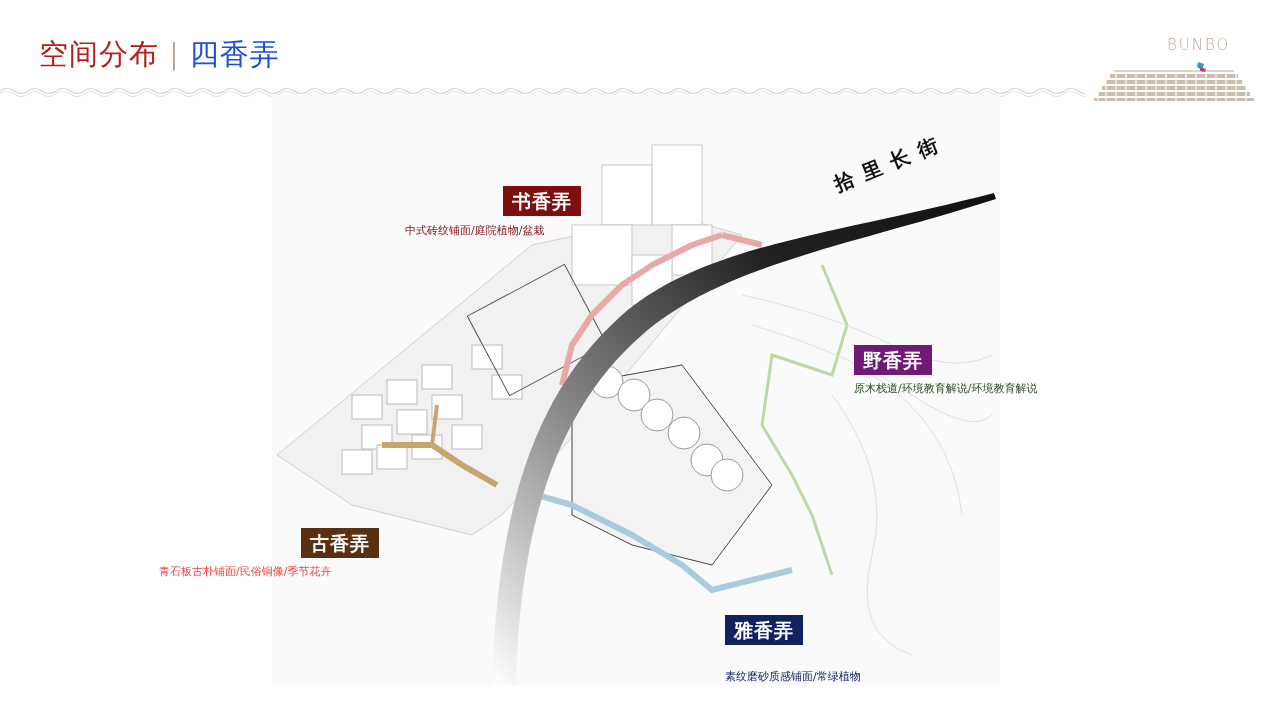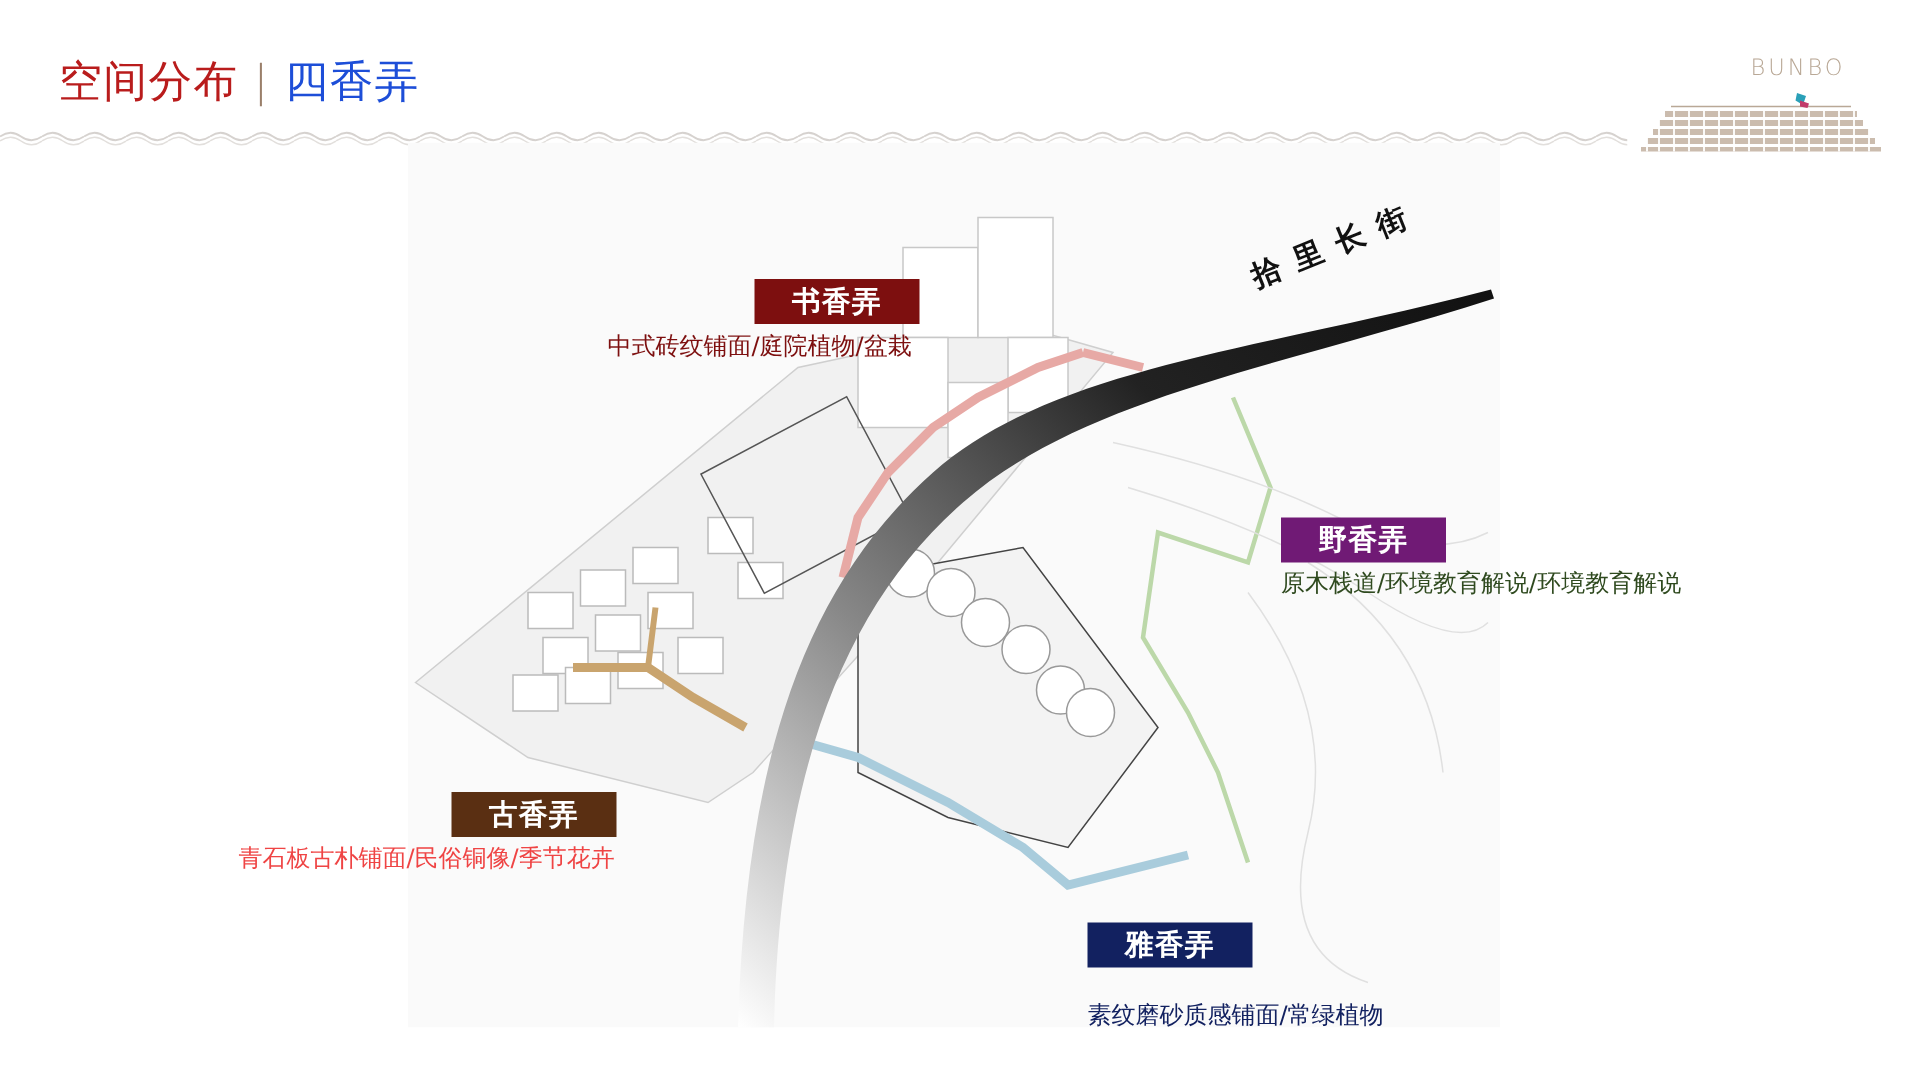--- a/index.html
+++ b/index.html
@@ -5,22 +5,22 @@
   html,body{margin:0;padding:0;}
   body{width:1280px;height:720px;position:relative;background:#ffffff;overflow:hidden;font-family:"DejaVu Sans",sans-serif;}
   .title{position:absolute;left:39px;top:34px;font-size:29px;letter-spacing:1px;line-height:40px;white-space:nowrap;}
   .title .t1{color:#b91c1c;}
   .title .sep{color:#9a7f6a;margin:0 10px;font-weight:300;}
   .title .t2{color:#1d4ed8;}
   .wave{position:absolute;left:0;top:86px;width:1085px;height:12px;}
   .logo{position:absolute;left:1086px;top:30px;width:180px;height:72px;}
   .logo-text{position:absolute;left:36px;top:6px;font-family:"DejaVu Sans",sans-serif;font-size:15px;letter-spacing:2px;color:#b9a896;font-weight:300;margin-left:45px;}
   .map{position:absolute;left:272px;top:95px;width:728px;height:590px;}
-  .label{position:absolute;color:#fff;font-weight:bold;font-size:19px;padding:2px 25px;line-height:26px;letter-spacing:1px;}
-  .desc{position:absolute;font-size:16px;white-space:nowrap;line-height:18px;}
+  .label{position:absolute;color:#fff;font-weight:bold;font-size:19px;padding:2px 9px;line-height:26px;letter-spacing:1px;}
+  .desc{position:absolute;font-size:11px;white-space:nowrap;line-height:18px;}
   .street{position:absolute;left:835px;top:172px;font-size:20px;font-weight:bold;color:#111;transform:rotate(-22deg);transform-origin:left center;letter-spacing:10px;white-space:nowrap;}
 </style>
 </head>
 <body>
 
 <div class="title">
   <span class="t1">空间分布</span><span class="sep">|</span><span class="t2">四香弄</span>
 </div>
 
 <svg class="wave" viewBox="0 0 1085 12" preserveAspectRatio="none">

